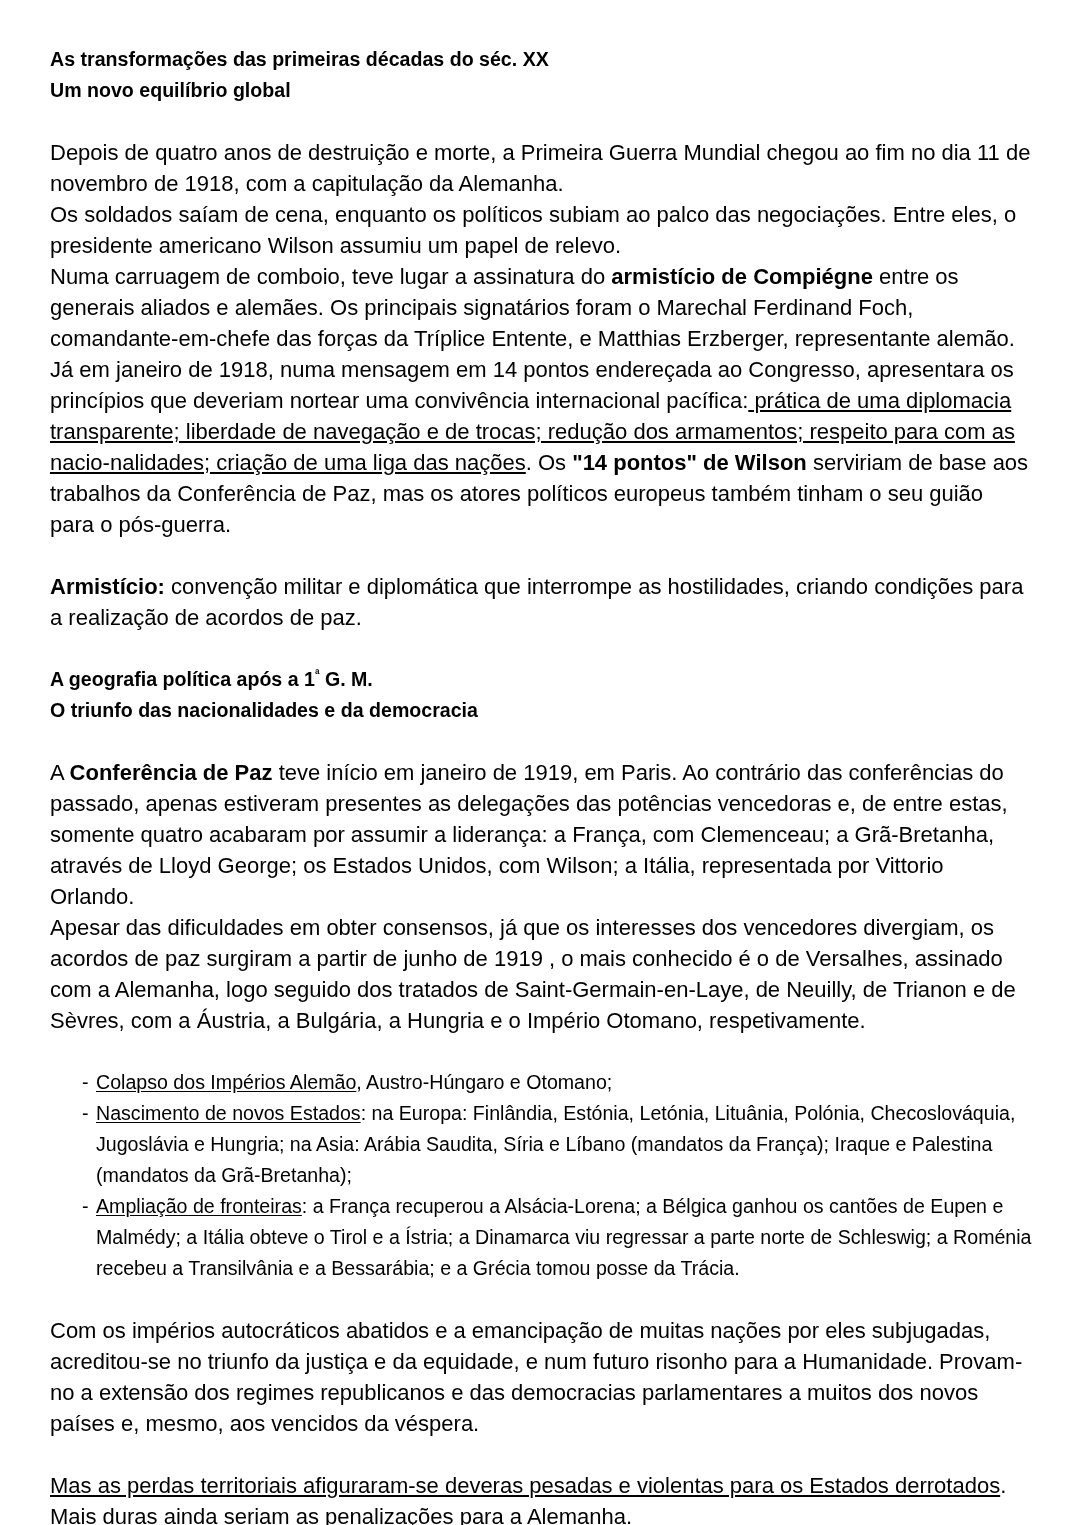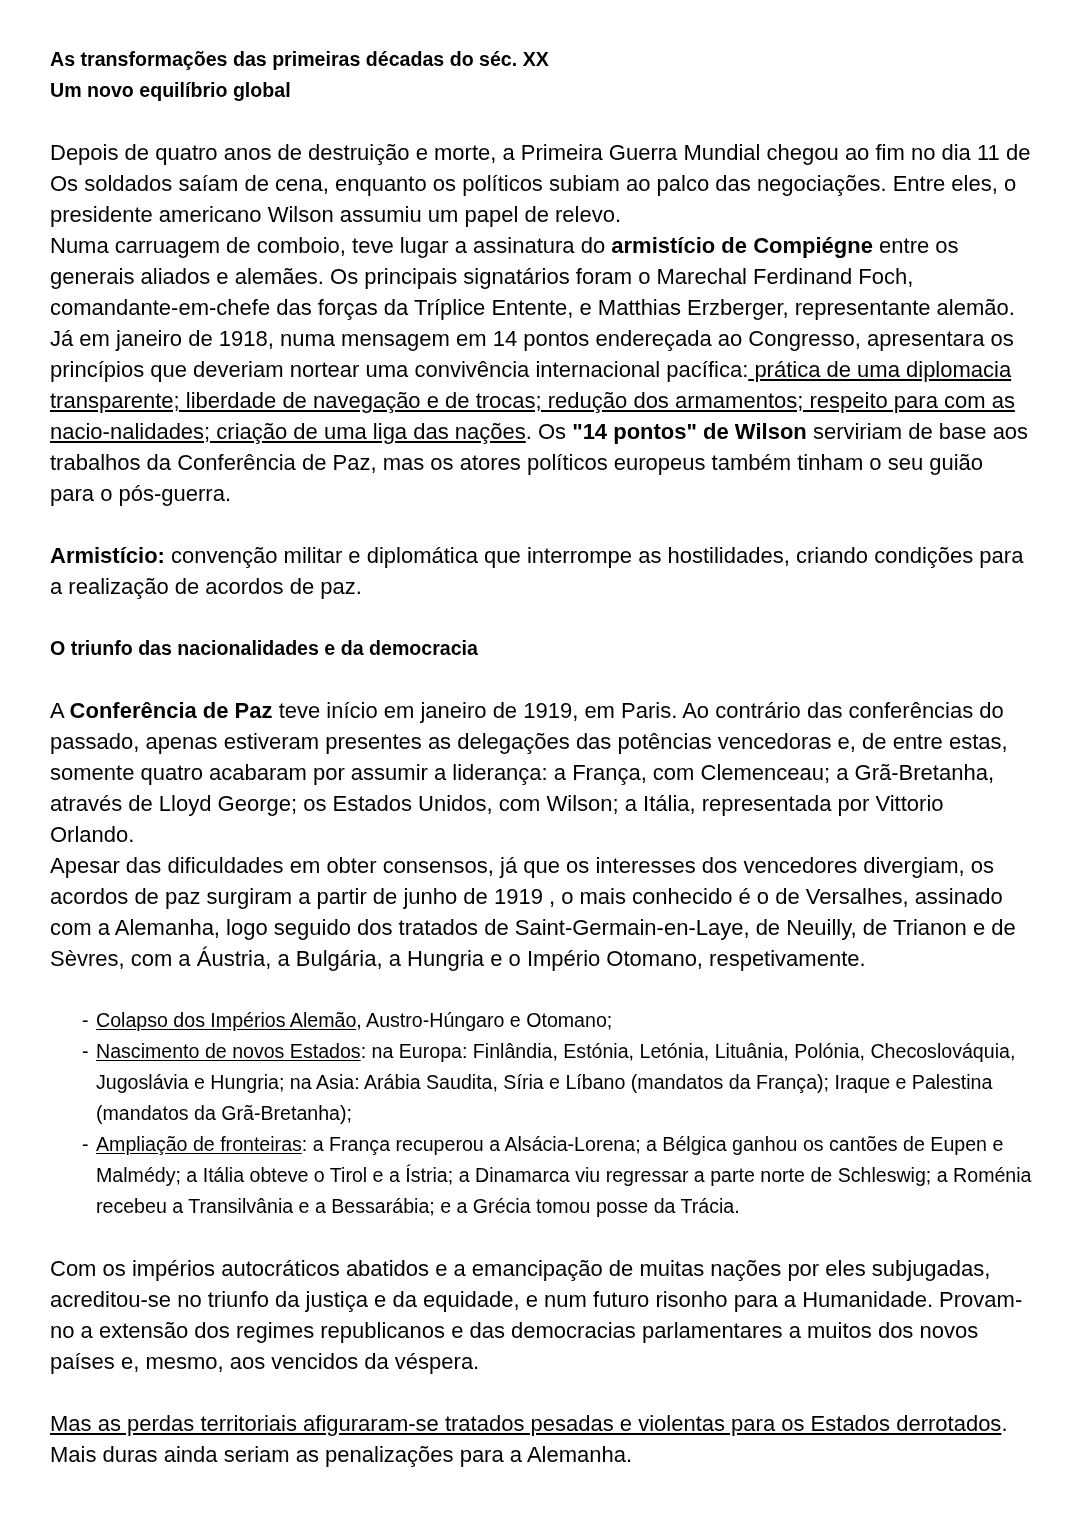--- a/index.html
+++ b/index.html
@@ -76,34 +76,35 @@
 <body>
 
 <div class="page">
   <div class="doc-body">
 
     <h1 class="heading-block">As transformações das primeiras décadas do séc. XX</h1>
     <h1 class="heading-block">Um novo equilíbrio global</h1>
 
     <div class="spacer-lg"></div>
 
-    <p class="para"><span>Depois de quatro anos de destruição e morte, a Primeira Guerra Mundial chegou ao fim no dia 11 de</span><br></p>
+    <p class="para"><span>Depois de quatro anos de destruição e morte, a Primeira Guerra Mundial chegou ao fim no dia 11 de</span><br><span>novembro de 1918, com a capitulação da Alemanha.</span></p>
 
     <p class="para">Os soldados saíam de cena, enquanto os políticos subiam ao palco das negociações. Entre eles, o presidente americano Wilson assumiu um papel de relevo.</p>
 
     <p class="para"><span>Numa carruagem de comboio, teve lugar a assinatura do </span><b>armistício de Compiégne</b><span> entre os generais aliados e alemães. Os principais signatários foram o Marechal Ferdinand Foch, comandante-em-chefe das forças da Tríplice Entente, e Matthias Erzberger, representante alemão.</span></p>
 
     <p class="para"><span>Já em janeiro de 1918, numa mensagem em 14 pontos endereçada ao Congresso, apresentara os princípios que deveriam nortear uma convivência internacional pacífica:</span><u> prática de uma diplomacia transparente; liberdade de navegação e de trocas; redução dos armamentos; respeito para com as nacio-nalidades; criação de uma liga das nações</u><span>. Os </span><b>"14 pontos" de Wilson</b><span> serviriam de base aos trabalhos da Conferência de Paz, mas os atores políticos europeus também tinham o seu guião para o pós-guerra.</span></p>
 
     <div class="spacer-lg"></div>
 
     <p class="para"><b>Armistício:</b><span> convenção militar e diplomática que interrompe as hostilidades, criando condições para  a realização de acordos de paz.</span></p>
 
     <div class="spacer-lg"></div>
 
+    <h2 class="heading-block"><span>A geografia política após a 1</span><sup class="ord">ª</sup><span> G. M.</span></h2>
     <h2 class="heading-block">O triunfo das nacionalidades e da democracia</h2>
 
     <div class="spacer-lg"></div>
 
     <p class="para"><span>A </span><b>Conferência de Paz</b><span> teve início em janeiro de 1919, em Paris. Ao contrário das conferências do passado, apenas estiveram presentes as delegações das potências vencedoras e, de entre estas, somente quatro acabaram por assumir a liderança: a França, com Clemenceau; a Grã-Bretanha, através de Lloyd George; os Estados Unidos, com Wilson; a Itália, representada por Vittorio Orlando.</span></p>
 
     <p class="para">Apesar das dificuldades em obter consensos, já que os interesses dos vencedores divergiam, os acordos de paz surgiram a partir de junho de 1919 , o mais conhecido é o de Versalhes, assinado com a Alemanha, logo seguido dos tratados de Saint-Germain-en-Laye, de Neuilly, de Trianon e de Sèvres, com a Áustria, a Bulgária, a Hungria e o Império Otomano, respetivamente.</p>
 
     <div class="spacer-lg"></div>
 
@@ -122,18 +123,18 @@
         <span class="item-text"><u> Ampliação de fronteiras</u><span>: a França recuperou a Alsácia-Lorena; a Bélgica ganhou os cantões de Eupen e Malmédy; a Itália obteve o Tirol e a Ístria; a Dinamarca viu regressar a parte norte de Schleswig; a Roménia recebeu a Transilvânia e a Bessarábia; e a Grécia tomou posse da Trácia.</span></span>
       </li>
     </ul>
 
     <div class="spacer-lg"></div>
 
     <p class="para">Com os impérios autocráticos abatidos e a emancipação de muitas nações por eles subjugadas, acreditou-se no triunfo da justiça e da equidade, e num futuro risonho para a Humanidade. Provam-no a extensão dos regimes republicanos e das democracias parlamentares a muitos dos novos países e, mesmo, aos vencidos da véspera.</p>
 
     <div class="spacer-lg"></div>
 
-    <p class="para"><u>Mas as perdas territoriais afiguraram-se tratados pesadas e violentas para os Estados derrotados</u><span>. Mais duras ainda seriam as penalizações para a Alemanha.</span></p>
+    <p class="para"><u>Mas as perdas territoriais afiguraram-se deveras pesadas e violentas para os Estados derrotados</u><span>. Mais duras ainda seriam as penalizações para a Alemanha.</span></p>
 
     <div class="spacer-xl"></div>
 
   </div>
 </div>
 
 </body></html>

